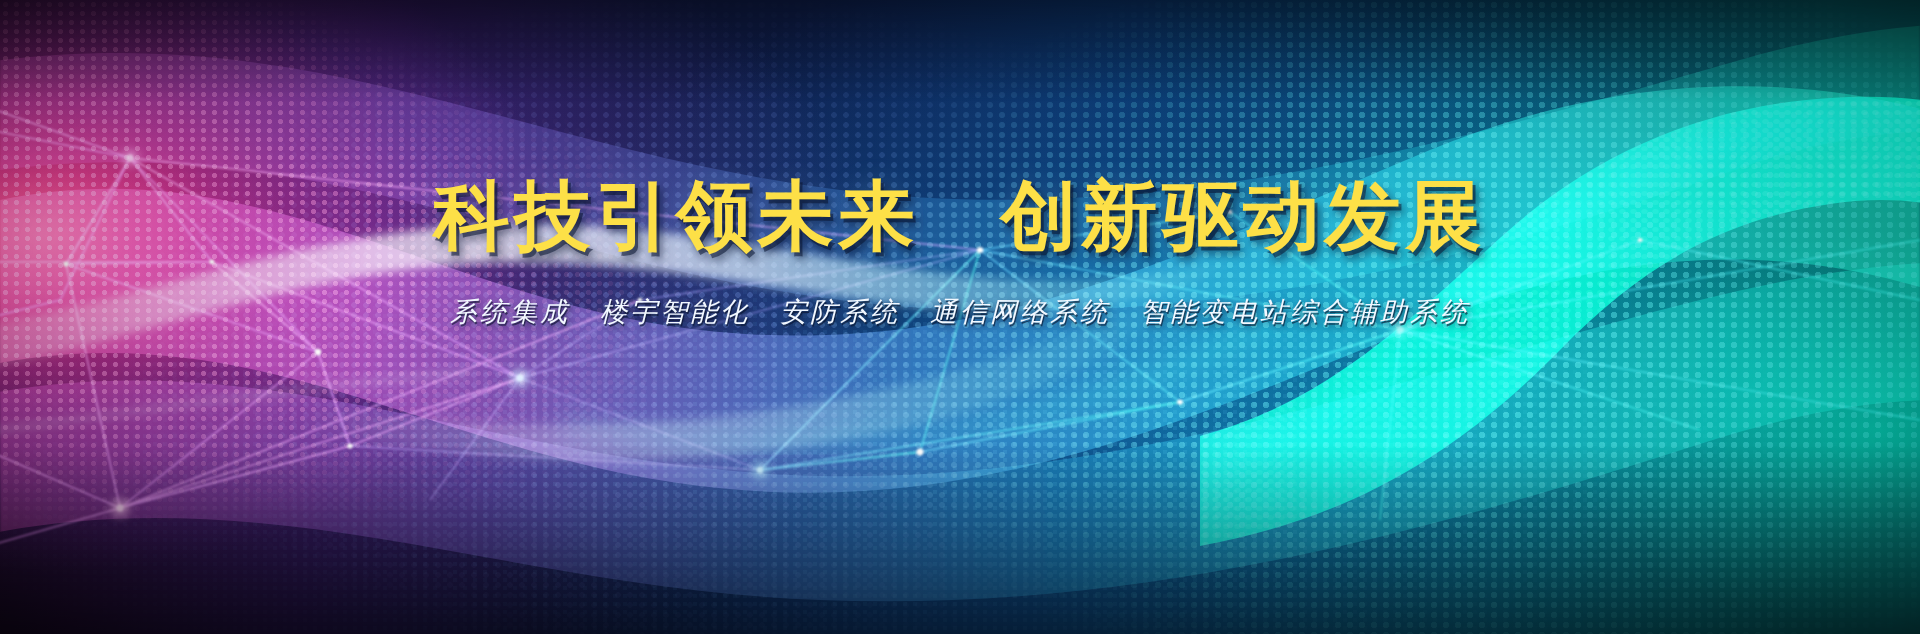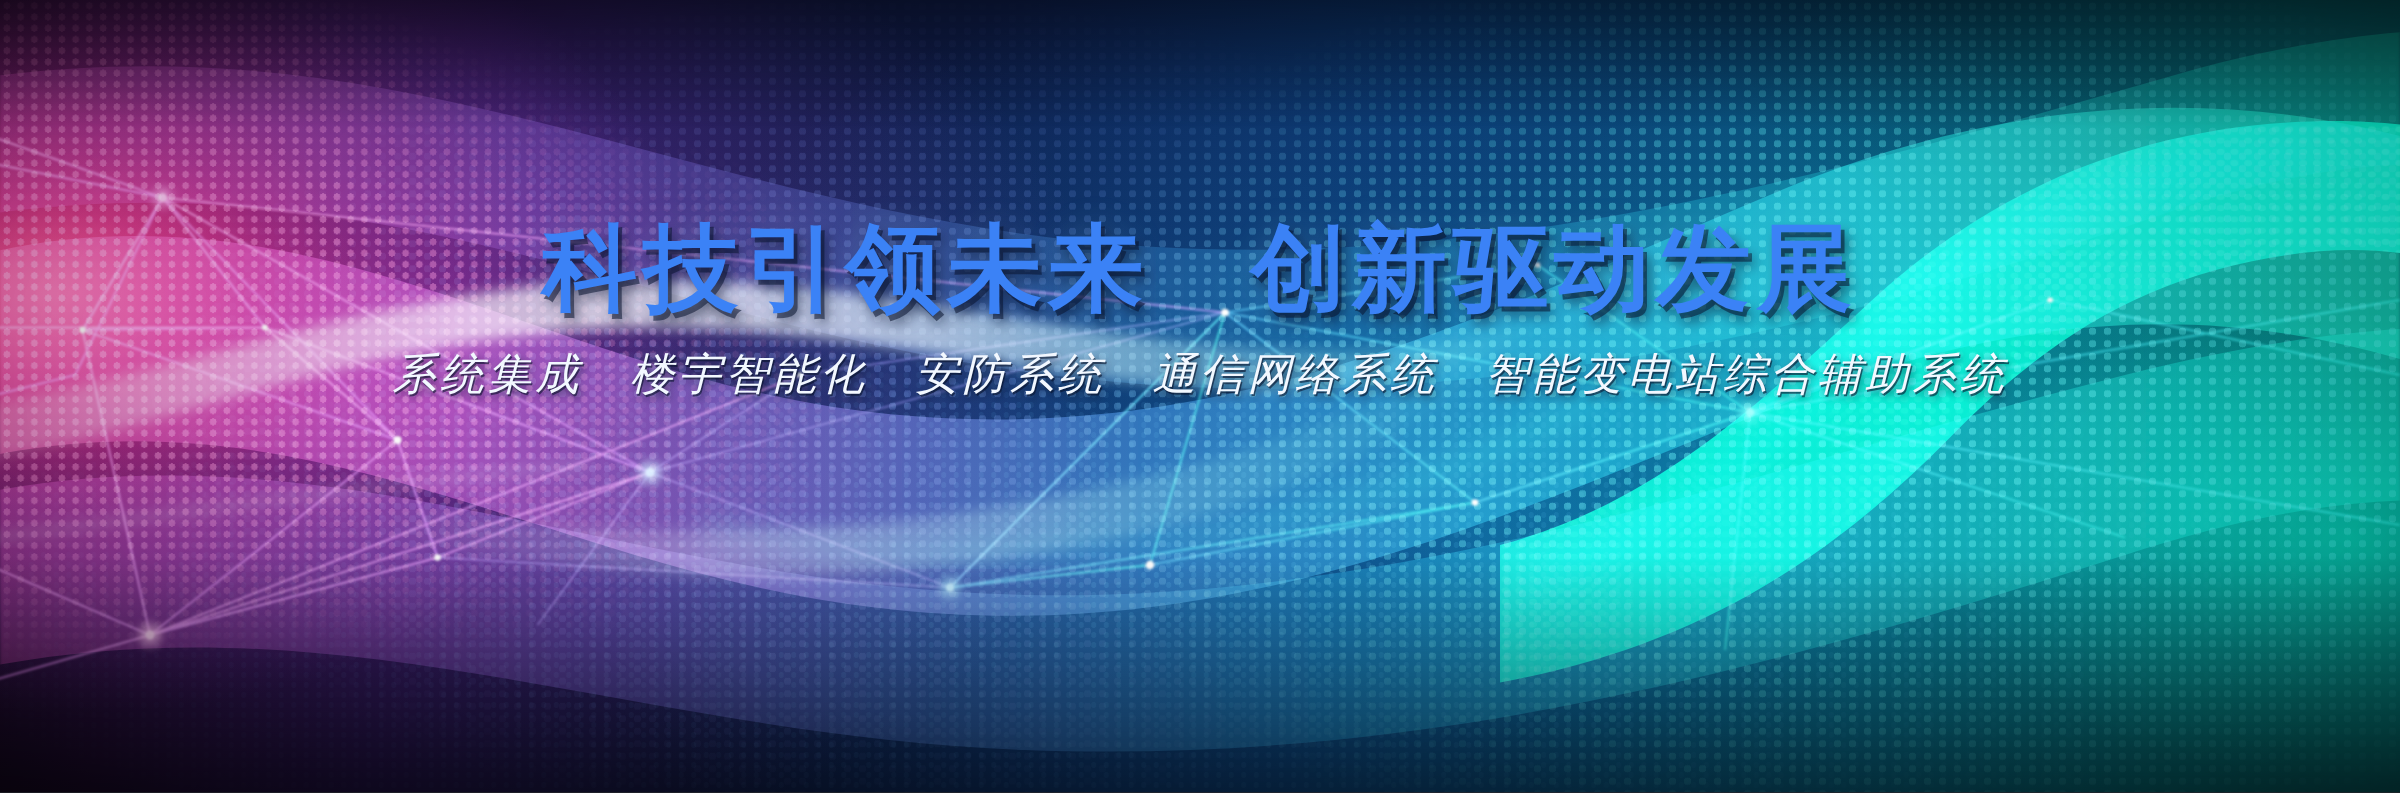--- a/index.html
+++ b/index.html
@@ -104,33 +104,33 @@
   
   #text-block{
     position:absolute;
     left:0; right:0; top:178px;
     text-align:center;
     z-index:40;
   }
   #headline{
     font-size:76px;
     font-weight:bold;
-    color:#3b82f6;
+    color:#fde047;
     letter-spacing:5px;
     line-height:1.0;
     white-space:pre;
     text-shadow:
       3px 4px 0 rgba(10,20,48,0.55),
       5px 7px 10px rgba(0,10,35,0.55),
       0 0 26px rgba(150,215,255,0.22);
     font-family:"Liberation Sans","DejaVu Sans",sans-serif;
   }
   #subtitle{
-    margin-top:22px;
-    font-size:35px;
+    margin-top:40px;
+    font-size:27px;
     font-style:italic;
     color:#f2f8ff;
     letter-spacing:3px;
     white-space:pre;
     text-shadow:
       1px 2px 0 rgba(8,18,44,0.6),
       2px 3px 7px rgba(0,8,30,0.6),
       0 0 16px rgba(160,220,255,0.22);
     font-family:"Liberation Sans","DejaVu Sans",sans-serif;
   }

